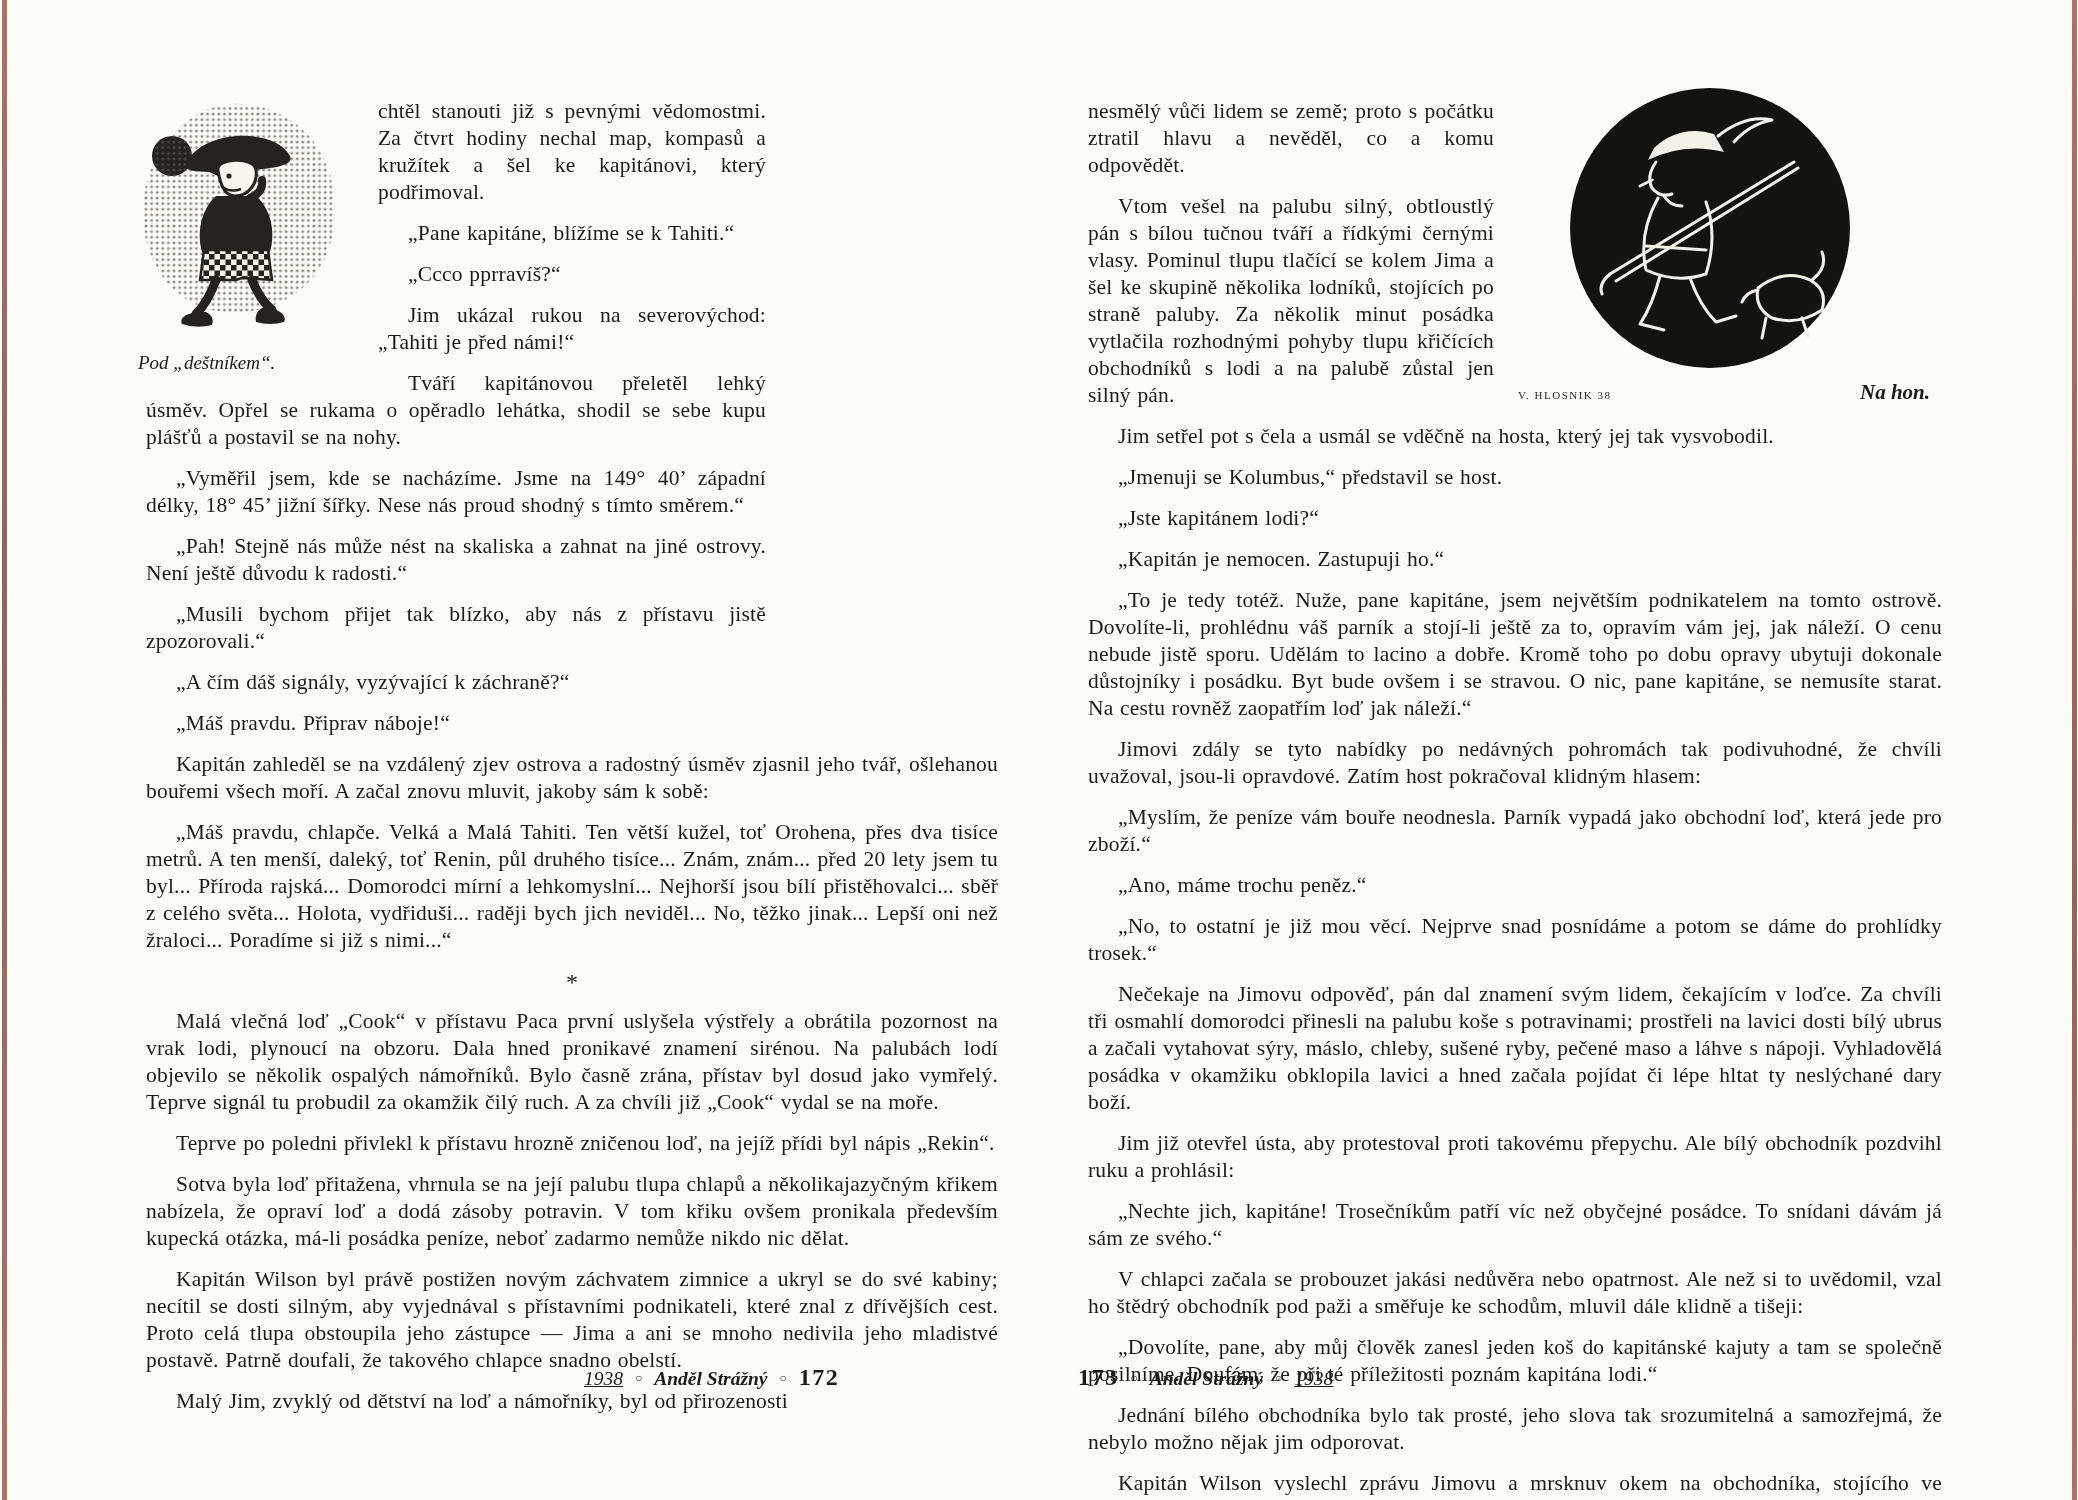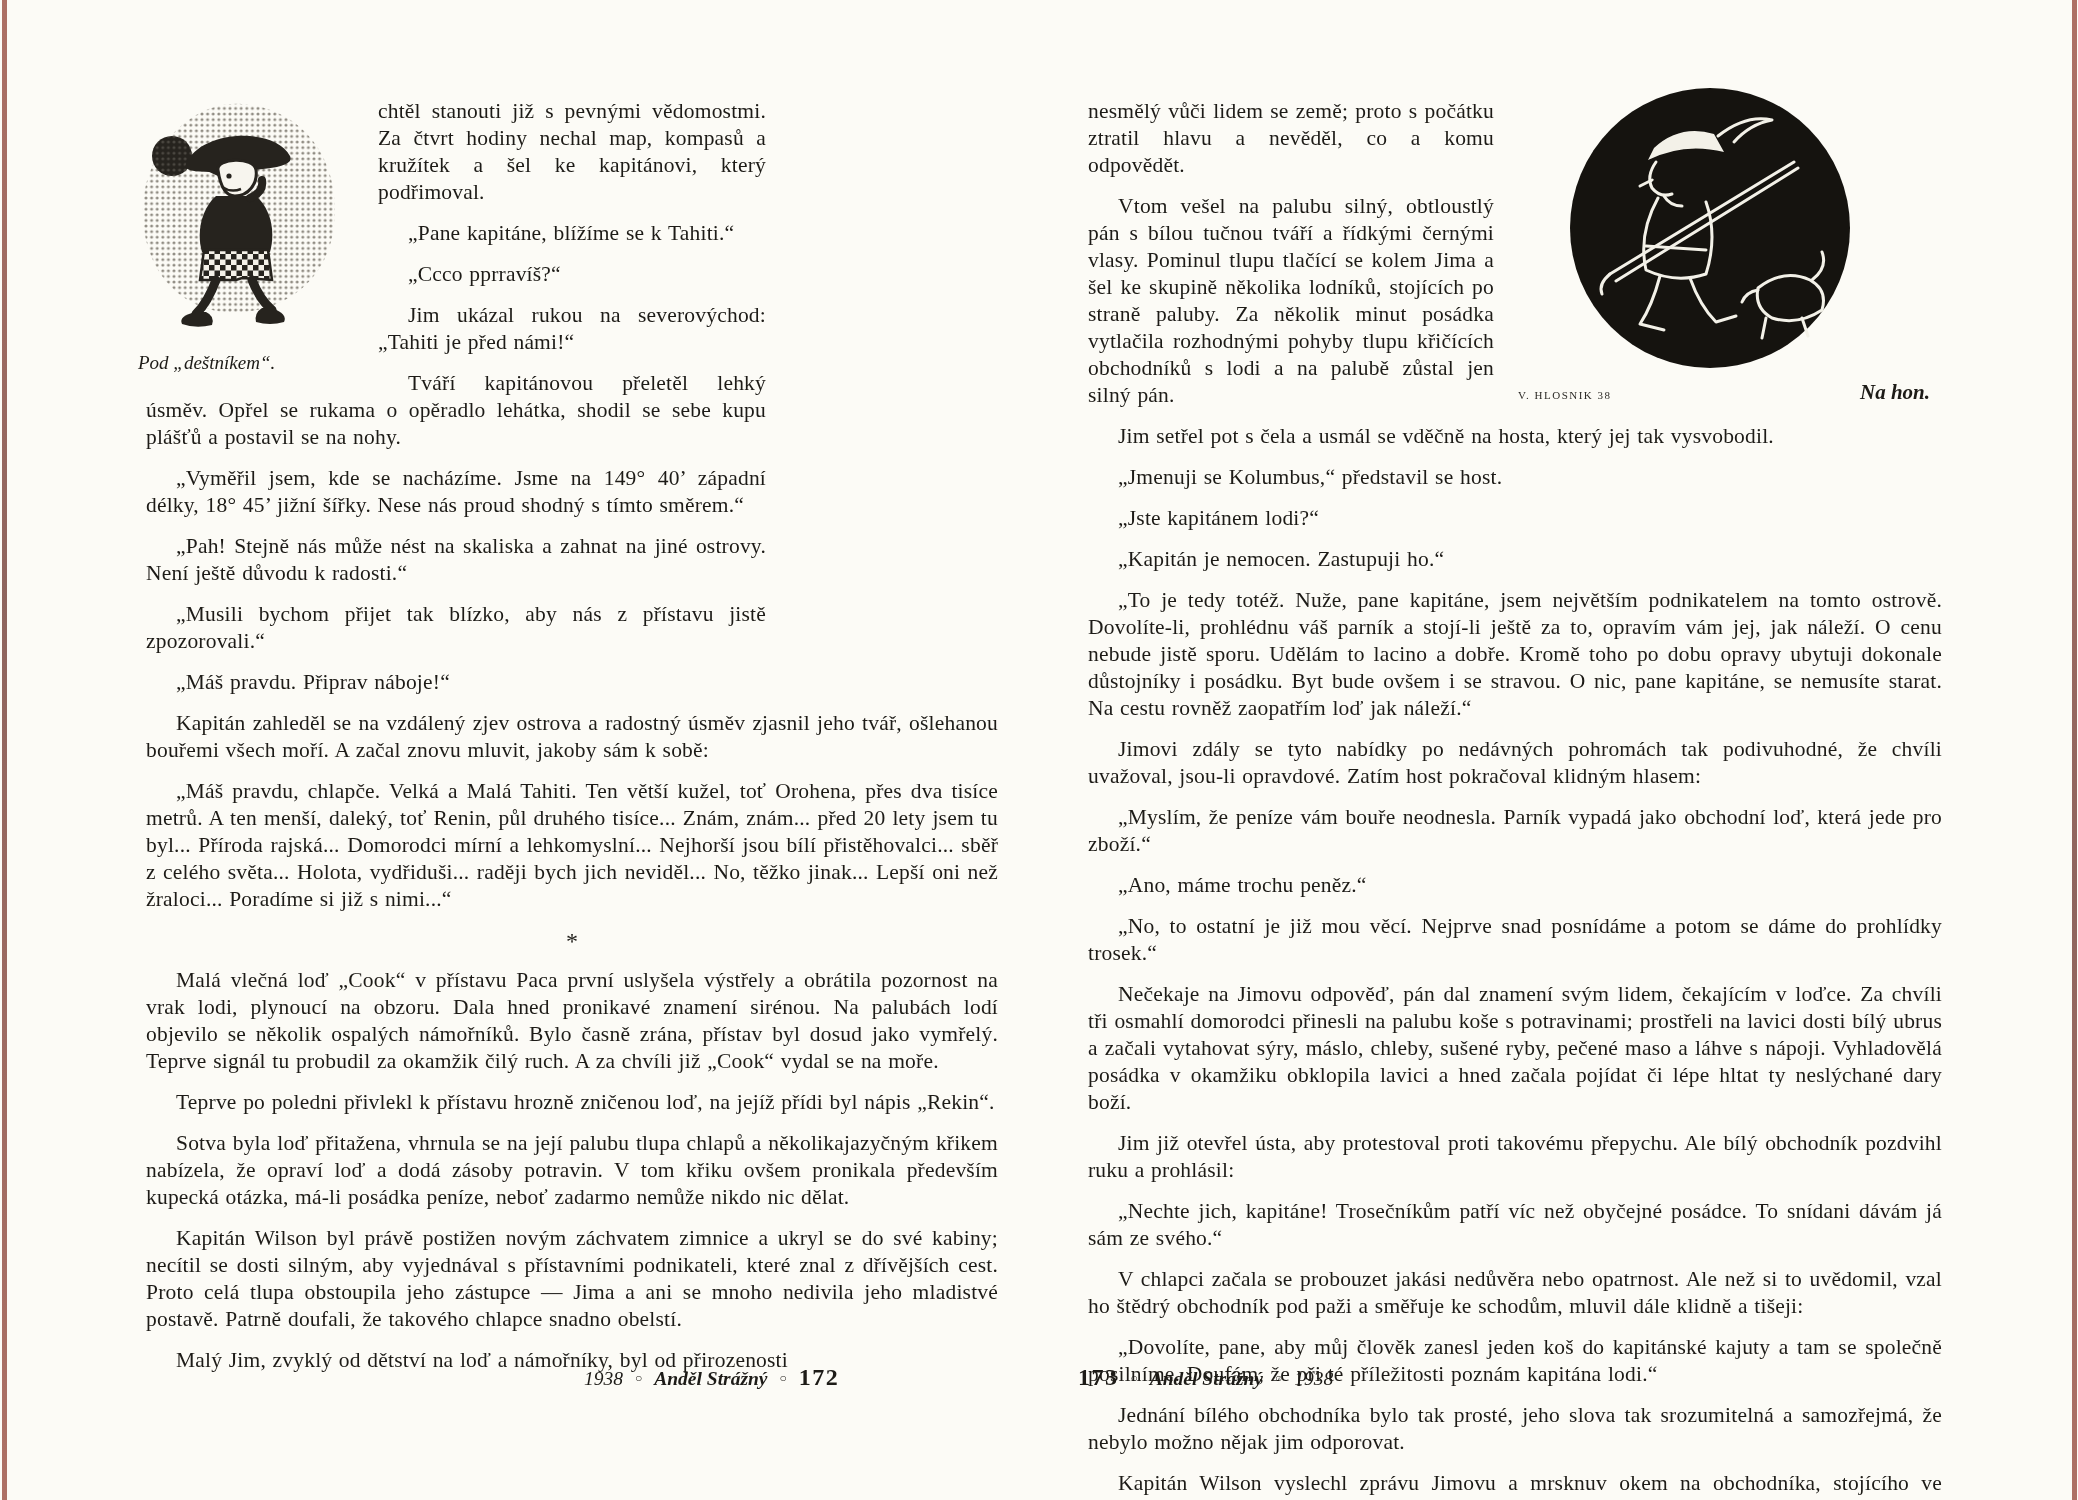--- a/index.html
+++ b/index.html
@@ -34,21 +34,21 @@
   .illus-right-wrap { float: right; width: 438px; margin: 0 0 6px 24px; }
   .illus-caption-row { display: flex; justify-content: space-between; align-items: baseline; gap: 34px; padding-right: 26px; margin-top: 2px; }
   .illus-signature { font-size: 11px; letter-spacing: 1.5px; color: #2c2a26; }
   .illus-right-caption { font-weight: bold; font-style: italic; font-size: 21px; }
 
   .separator-star { clear: both; text-align: center; font-size: 24px; line-height: 24px; margin: 16px 0 12px; }
 
   .footer { position: absolute; white-space: nowrap; font-size: 19.5px; }
   #footer-left  { left: 584px;  top: 1364px; }
   #footer-right { left: 1078px; top: 1364px; }
-  .f-year  { font-style: italic; }
+  .f-year  { font-style: italic; text-decoration: underline; }
   .f-title { font-style: italic; font-weight: bold; }
   .f-page  { font-weight: bold; font-size: 24px; letter-spacing: 1.5px; }
   .f-sep   { font-size: 12px; padding: 0 12px; vertical-align: 3px; }
 </style>
 </head>
 <body>
 
 <div class="scan-edge" id="edge-left"></div>
 <div class="scan-edge" id="edge-right"></div>
 
@@ -87,20 +87,21 @@
       <div class="illus-left-caption">Pod „deštníkem“.</div>
     </div>
     <p class="para noindent">chtěl stanouti již s pevnými vědomostmi. Za čtvrt hodiny nechal map, kompasů a kružítek a šel ke kapitánovi, který podřimoval.</p>
     <p class="para">„Pane kapitáne, blížíme se k Tahiti.“</p>
     <p class="para">„Ccco pprravíš?“</p>
     <p class="para">Jim ukázal rukou na severovýchod: „Tahiti je před námi!“</p>
     <p class="para">Tváří kapitánovou přeletěl lehký úsměv. Opřel se rukama o opěradlo lehátka, shodil se sebe kupu plášťů a postavil se na nohy.</p>
     <p class="para">„Vyměřil jsem, kde se nacházíme. Jsme na 149° 40’ západní délky, 18° 45’ jižní šířky. Nese nás proud shodný s tímto směrem.“</p>
     <p class="para">„Pah! Stejně nás může nést na skaliska a zahnat na jiné ostrovy. Není ještě důvodu k radosti.“</p>
     <p class="para">„Musili bychom přijet tak blízko, aby nás z přístavu jistě zpozorovali.“</p>
+    <p class="para">„A čím dáš signály, vyzývající k záchraně?“</p>
     <p class="para">„Máš pravdu. Připrav náboje!“</p>
   </div>
   <div class="wide-block">
     <p class="para">Kapitán zahleděl se na vzdálený zjev ostrova a radostný úsměv zjasnil jeho tvář, ošlehanou bouřemi všech moří. A začal znovu mluvit, jakoby sám k sobě:</p>
     <p class="para">„Máš pravdu, chlapče. Velká a Malá Tahiti. Ten větší kužel, toť Orohena, přes dva tisíce metrů. A ten menší, daleký, toť Renin, půl druhého tisíce... Znám, znám... před 20 lety jsem tu byl... Příroda rajská... Domorodci mírní a lehkomyslní... Nejhorší jsou bílí přistěhovalci... sběř z celého světa... Holota, vydřiduši... raději bych jich neviděl... No, těžko jinak... Lepší oni než žraloci... Poradíme si již s nimi...“</p>
     <div class="separator-star">*</div>
     <p class="para">Malá vlečná loď „Cook“ v přístavu Paca první uslyšela výstřely a obrátila pozornost na vrak lodi, plynoucí na obzoru. Dala hned pronikavé znamení sirénou. Na palubách lodí objevilo se několik ospalých námořníků. Bylo časně zrána, přístav byl dosud jako vymřelý. Teprve signál tu probudil za okamžik čilý ruch. A za chvíli již „Cook“ vydal se na moře.</p>
     <p class="para">Teprve po poledni přivlekl k přístavu hrozně zničenou loď, na jejíž přídi byl nápis „Rekin“.</p>
     <p class="para">Sotva byla loď přitažena, vhrnula se na její palubu tlupa chlapů a několikajazyčným křikem nabízela, že opraví loď a dodá zásoby potravin. V tom křiku ovšem pronikala především kupecká otázka, má-li posádka peníze, neboť zadarmo nemůže nikdo nic dělat.</p>
     <p class="para">Kapitán Wilson byl právě postižen novým záchvatem zimnice a ukryl se do své kabiny; necítil se dosti silným, aby vyjednával s přístavními podnikateli, které znal z dřívějších cest. Proto celá tlupa obstoupila jeho zástupce — Jima a ani se mnoho nedivila jeho mladistvé postavě. Patrně doufali, že takového chlapce snadno obelstí.</p>

